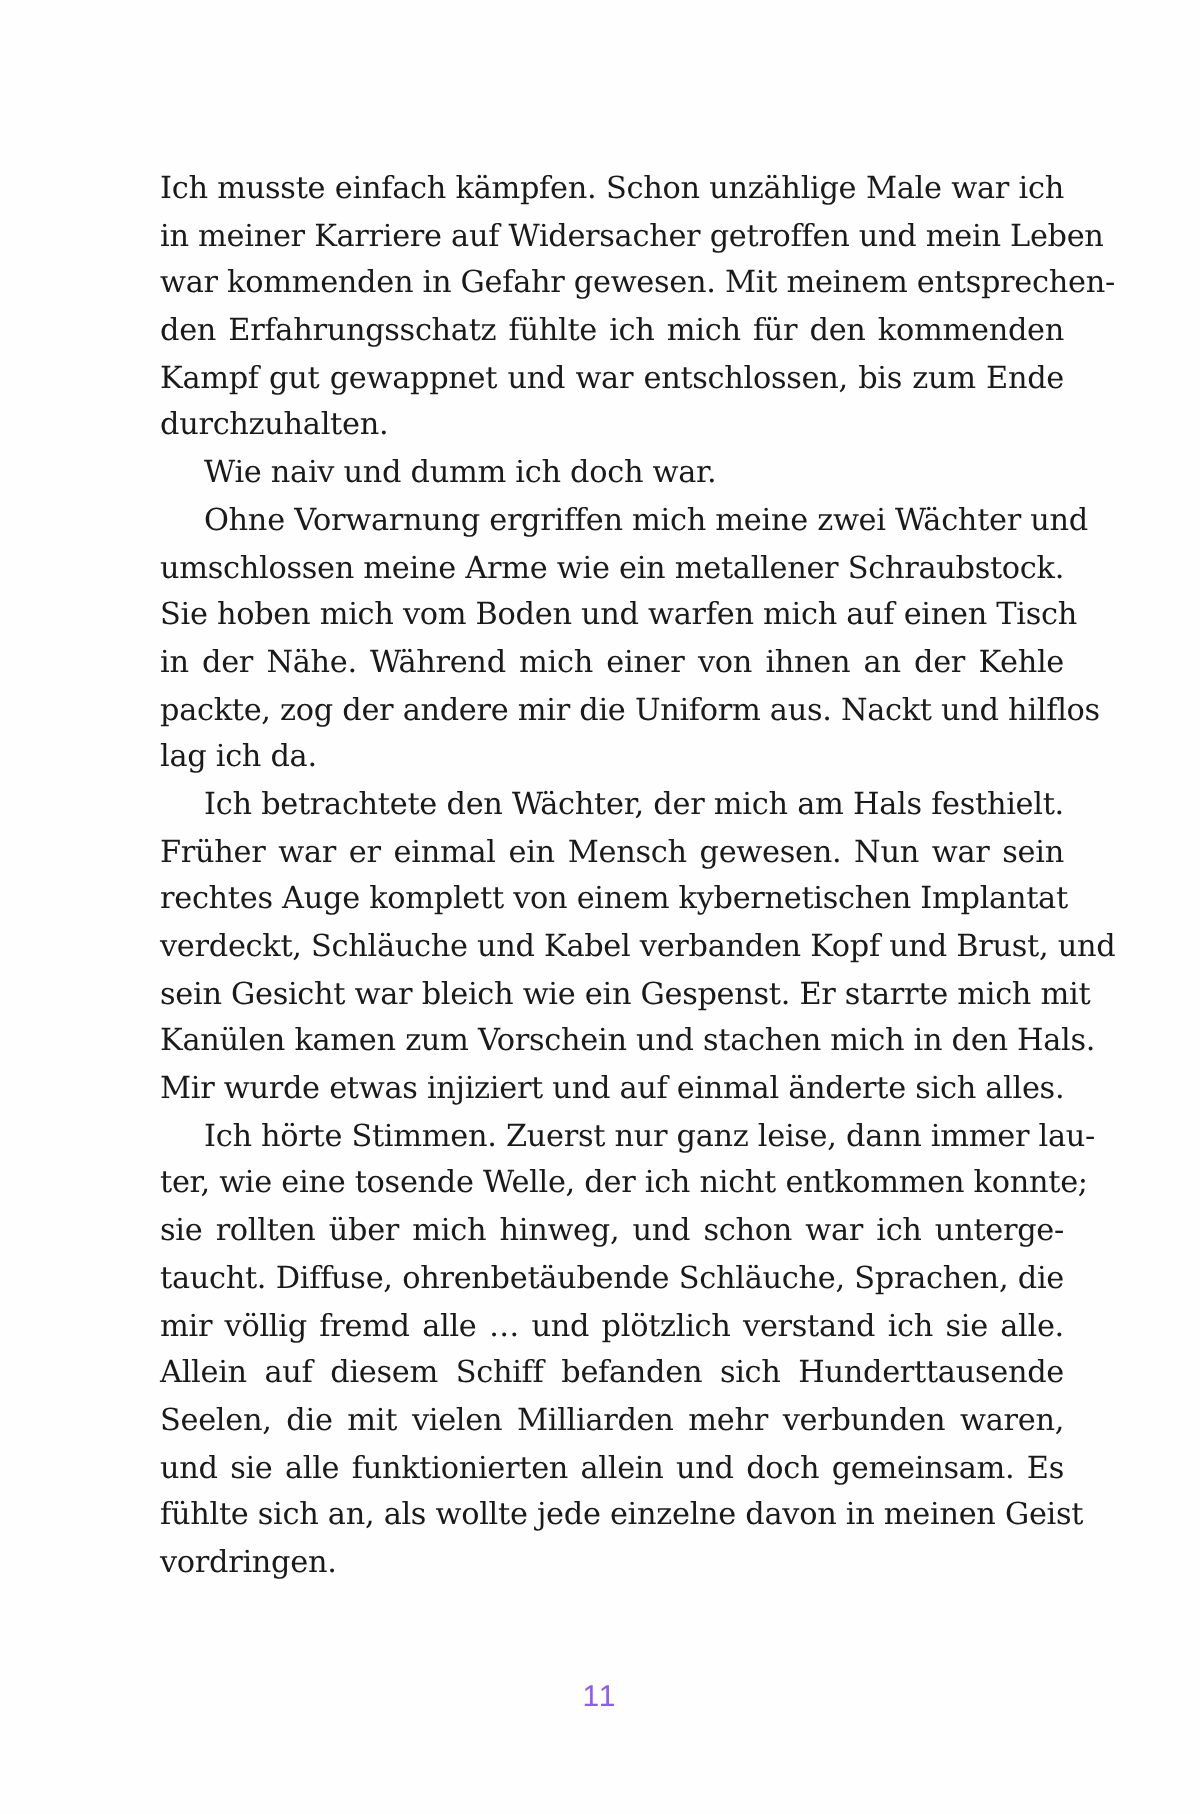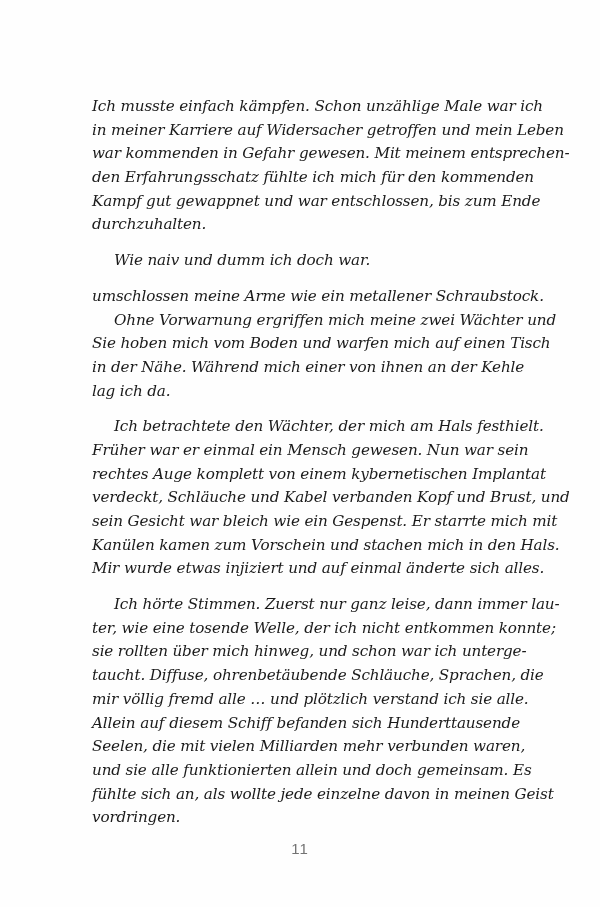--- a/index.html
+++ b/index.html
@@ -38,56 +38,56 @@
       text-align-last: justify;
       letter-spacing: -0.15px;
     }
     .line.last {
       text-align-last: left;
     }
     .line.indent {
       padding-left: 22px;
     }
     .paragraph {
-      margin: 12px;
-      font-style: italic;
+      margin: 0;
     }
     .page-number {
       position: absolute;
       left: 0;
       width: 600px;
       top: 840px;
       text-align: center;
       font-family: "Liberation Sans", "DejaVu Sans", sans-serif;
       font-size: 15px;
-      color: #737373;
+      color: #8b5cf6;
       letter-spacing: 1px;
     }
   </style>
 </head>
 <body>
 
 <div class="page">
   <div class="text-block" id="text-block">
       <div class="paragraph">
         <span class="line">Ich musste einfach kämpfen. Schon unzählige Male war ich</span>
         <span class="line">in meiner Karriere auf Widersacher getroffen und mein Leben</span>
         <span class="line">war kommenden in Gefahr gewesen. Mit meinem entsprechen-</span>
         <span class="line">den Erfahrungsschatz fühlte ich mich für den kommenden</span>
         <span class="line">Kampf gut gewappnet und war entschlossen, bis zum Ende</span>
         <span class="line last">durchzuhalten.</span>
       </div>
       <div class="paragraph">
         <span class="line indent last">Wie naiv und dumm ich doch war.</span>
       </div>
       <div class="paragraph">
+        <span class="line indent">Ohne Vorwarnung ergriffen mich meine zwei Wächter und</span>
         <span class="line">umschlossen meine Arme wie ein metallener Schraubstock.</span>
-        <span class="line indent">Ohne Vorwarnung ergriffen mich meine zwei Wächter und</span>
         <span class="line">Sie hoben mich vom Boden und warfen mich auf einen Tisch</span>
         <span class="line">in der Nähe. Während mich einer von ihnen an der Kehle</span>
+        <span class="line">packte, zog der andere mir die Uniform aus. Nackt und hilflos</span>
         <span class="line last">lag ich da.</span>
       </div>
       <div class="paragraph">
         <span class="line indent">Ich betrachtete den Wächter, der mich am Hals festhielt.</span>
         <span class="line">Früher war er einmal ein Mensch gewesen. Nun war sein</span>
         <span class="line">rechtes Auge komplett von einem kybernetischen Implantat</span>
         <span class="line">verdeckt, Schläuche und Kabel verbanden Kopf und Brust, und</span>
         <span class="line">sein Gesicht war bleich wie ein Gespenst. Er starrte mich mit</span>
         <span class="line">Kanülen kamen zum Vorschein und stachen mich in den Hals.</span>
         <span class="line last">Mir wurde etwas injiziert und auf einmal änderte sich alles.</span>

